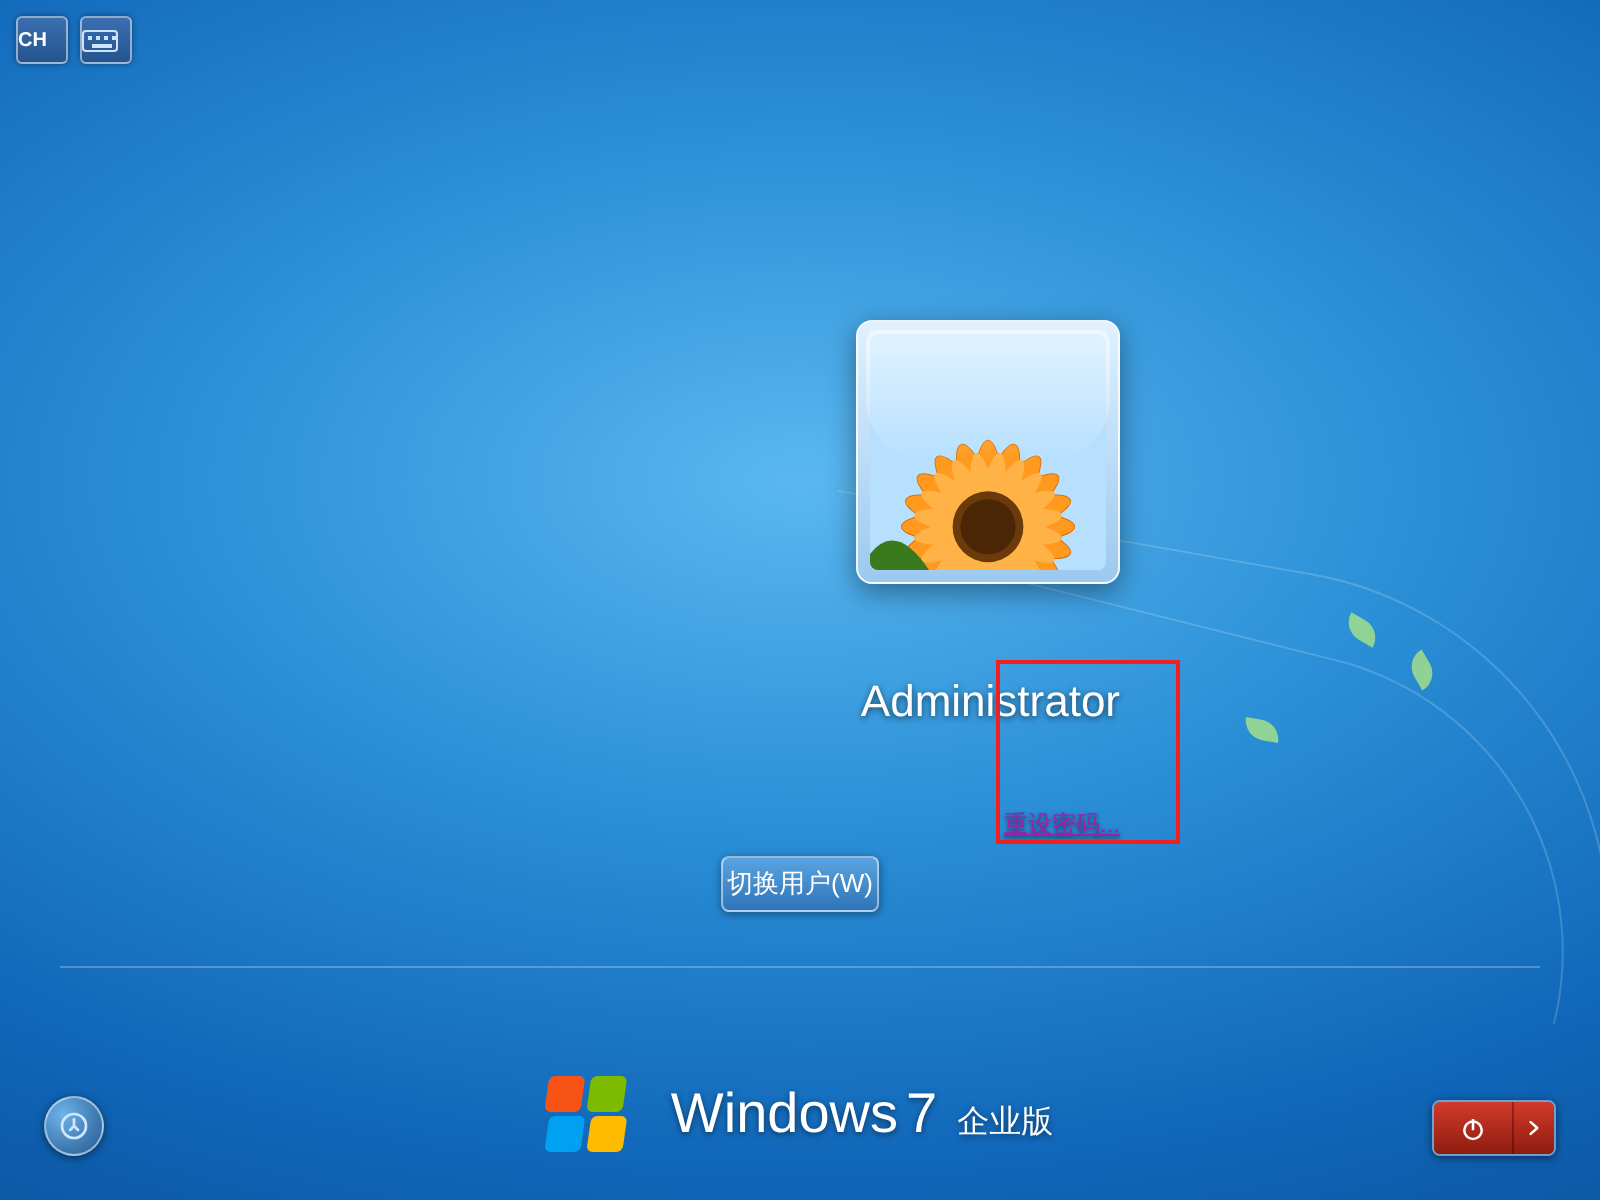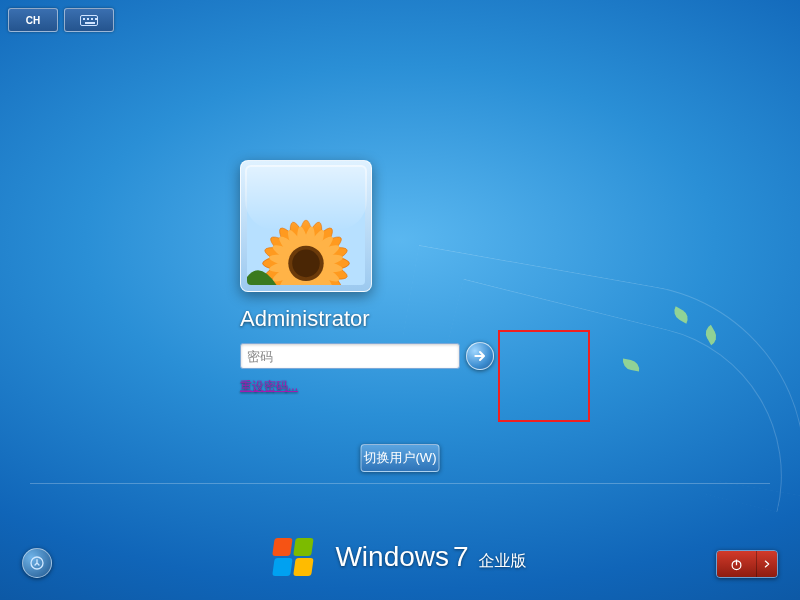--- a/index.html
+++ b/index.html
@@ -20,37 +20,37 @@
   .swoosh::before { width: 420px; height: 180px; top: 40px; left: 20px; transform: rotate(10deg); }
   .swoosh::after  { width: 360px; height: 150px; top: 80px; left: 60px; transform: rotate(14deg); }
   .leaf { position: absolute; width: 18px; height: 10px; background: #bdf07a; border-radius: 0 10px 0 10px; opacity: 0.7; }
   .leaf.a { right: 110px; top: 310px; transform: rotate(30deg); }
   .leaf.b { right: 80px;  top: 330px; transform: rotate(60deg); }
   .leaf.c { right: 160px; top: 360px; transform: rotate(10deg); }
 
   
   .top-left { position: absolute; top: 8px; left: 8px; display: flex; gap: 6px; }
   .ime-btn {
-    width: 50px; height: 24px; border: 1px solid rgba(255,255,255,0.5); border-radius: 3px;
+    width: 26px; height: 24px; border: 1px solid rgba(255,255,255,0.5); border-radius: 3px;
     background: linear-gradient(#3a6fb0, #24548e);
-    color: #fff; font-size: 10px; font-weight: bold; display: flex; align-items: center; justify-content: center;
+    color: #fff; font-size: 10px; font-weight: bold; display: flex; align-items: center; justify-content: flex-start;
     cursor: pointer; box-shadow: 0 0 3px rgba(0,0,0,0.4);
   }
   .osk-icon-inner {
     width: 18px; height: 11px; border: 1px solid #cfe3ff; border-radius: 2px;
     background:
       linear-gradient(#cfe3ff,#cfe3ff) 2px 2px/2px 2px no-repeat,
       linear-gradient(#cfe3ff,#cfe3ff) 6px 2px/2px 2px no-repeat,
       linear-gradient(#cfe3ff,#cfe3ff) 10px 2px/2px 2px no-repeat,
       linear-gradient(#cfe3ff,#cfe3ff) 14px 2px/2px 2px no-repeat,
       linear-gradient(#cfe3ff,#cfe3ff) 4px 6px/10px 2px no-repeat;
   }
 
   
-  .login-col { position: absolute; left: 50%; top: 160px; transform: translateX(-50%); width: 320px; display: flex; flex-direction: column; align-items: flex-start; }
+  .login-col { position: absolute; left: 50%; top: 160px; transform: translateX(-50%); width: 320px; display: flex; flex-direction: column; align-items: flex-end; gap: 32px; }
   .avatar-frame {
     width: 132px; height: 132px; border-radius: 8px; padding: 6px;
     background: linear-gradient(#dff1ff,#9cc9ef);
     border: 1px solid rgba(255,255,255,0.8);
     box-shadow: 0 4px 14px rgba(0,0,0,0.4);
     position: relative;
   }
   .avatar-frame::after { 
     content:""; position:absolute; top:4px; left:4px; right:4px; height:50%; border-radius:6px 6px 30px 30px;
     background: linear-gradient(rgba(255,255,255,0.6), rgba(255,255,255,0)); pointer-events:none;
@@ -71,21 +71,21 @@
     box-shadow: 0 1px 4px rgba(0,0,0,0.5);
     display: flex; align-items: center; justify-content: center; cursor: pointer;
   }
   .reset-link { margin-top: 8px; font-size: 12px; color: #a21caf; text-decoration: underline; cursor: pointer; text-shadow: 0 1px 2px rgba(0,0,0,0.6); }
 
   .highlight-box { position: absolute; border: 2px solid #f02020; pointer-events: none; }
 
   
   .divider { position: absolute; left: 30px; right: 30px; bottom: 116px; height: 1px; background: rgba(255,255,255,0.25); }
   .switch-user {
-    position: absolute; left: 50%; bottom: 128px; transform: translateX(-50%);
+    position: absolute; left: 50%; bottom: 144px; transform: translateX(-50%);
     padding: 4px 2px; border: 1px solid rgba(255,255,255,0.5); border-radius: 4px;
     background: linear-gradient(#5aa4e0, #2f74b8);
     font-size: 13px; color: #fff; cursor: pointer; box-shadow: 0 1px 4px rgba(0,0,0,0.4);
   }
 
   .ease-btn {
     position: absolute; left: 22px; bottom: 22px; width: 30px; height: 30px; border-radius: 50%;
     border: 1px solid rgba(255,255,255,0.5);
     background: radial-gradient(circle at 30% 30%, #6fb3e8, #20578f);
     display: flex; align-items: center; justify-content: center; cursor: pointer;
@@ -161,28 +161,20 @@
             <ellipse rx="7" ry="38" transform="rotate(-81)"></ellipse>
           </g>
           <circle r="18" fill="#6b3a0a"></circle>
           <circle r="14" fill="#4a2605"></circle>
         </g>
         <path d="M-5 120 Q10 90 30 120 Z" fill="#3a7a1f"></path>
       </svg>
     </div>
   </div>
   <div class="username">Administrator</div>
-  <div class="pw-row">
-    <input class="pw-input" type="password" placeholder="密码" style="">
-    <div class="go-btn">
-      <svg viewBox="0 0 24 24" width="16" height="16">
-        <path d="M5 12h10M12 6l6 6-6 6" stroke="#fff" stroke-width="3" fill="none" stroke-linecap="round" stroke-linejoin="round"></path>
-      </svg>
-    </div>
-  </div>
   <div class="reset-link">重设密码...</div>
 </div>
 
 <div class="highlight-box" style="left: 498px; top: 330px; width: 92px; height: 92px;"></div>
 
 <div class="divider"></div>
 <button class="switch-user">切换用户(W)</button>
 
 <div class="ease-btn">
   <svg viewBox="0 0 24 24" width="16" height="16">

